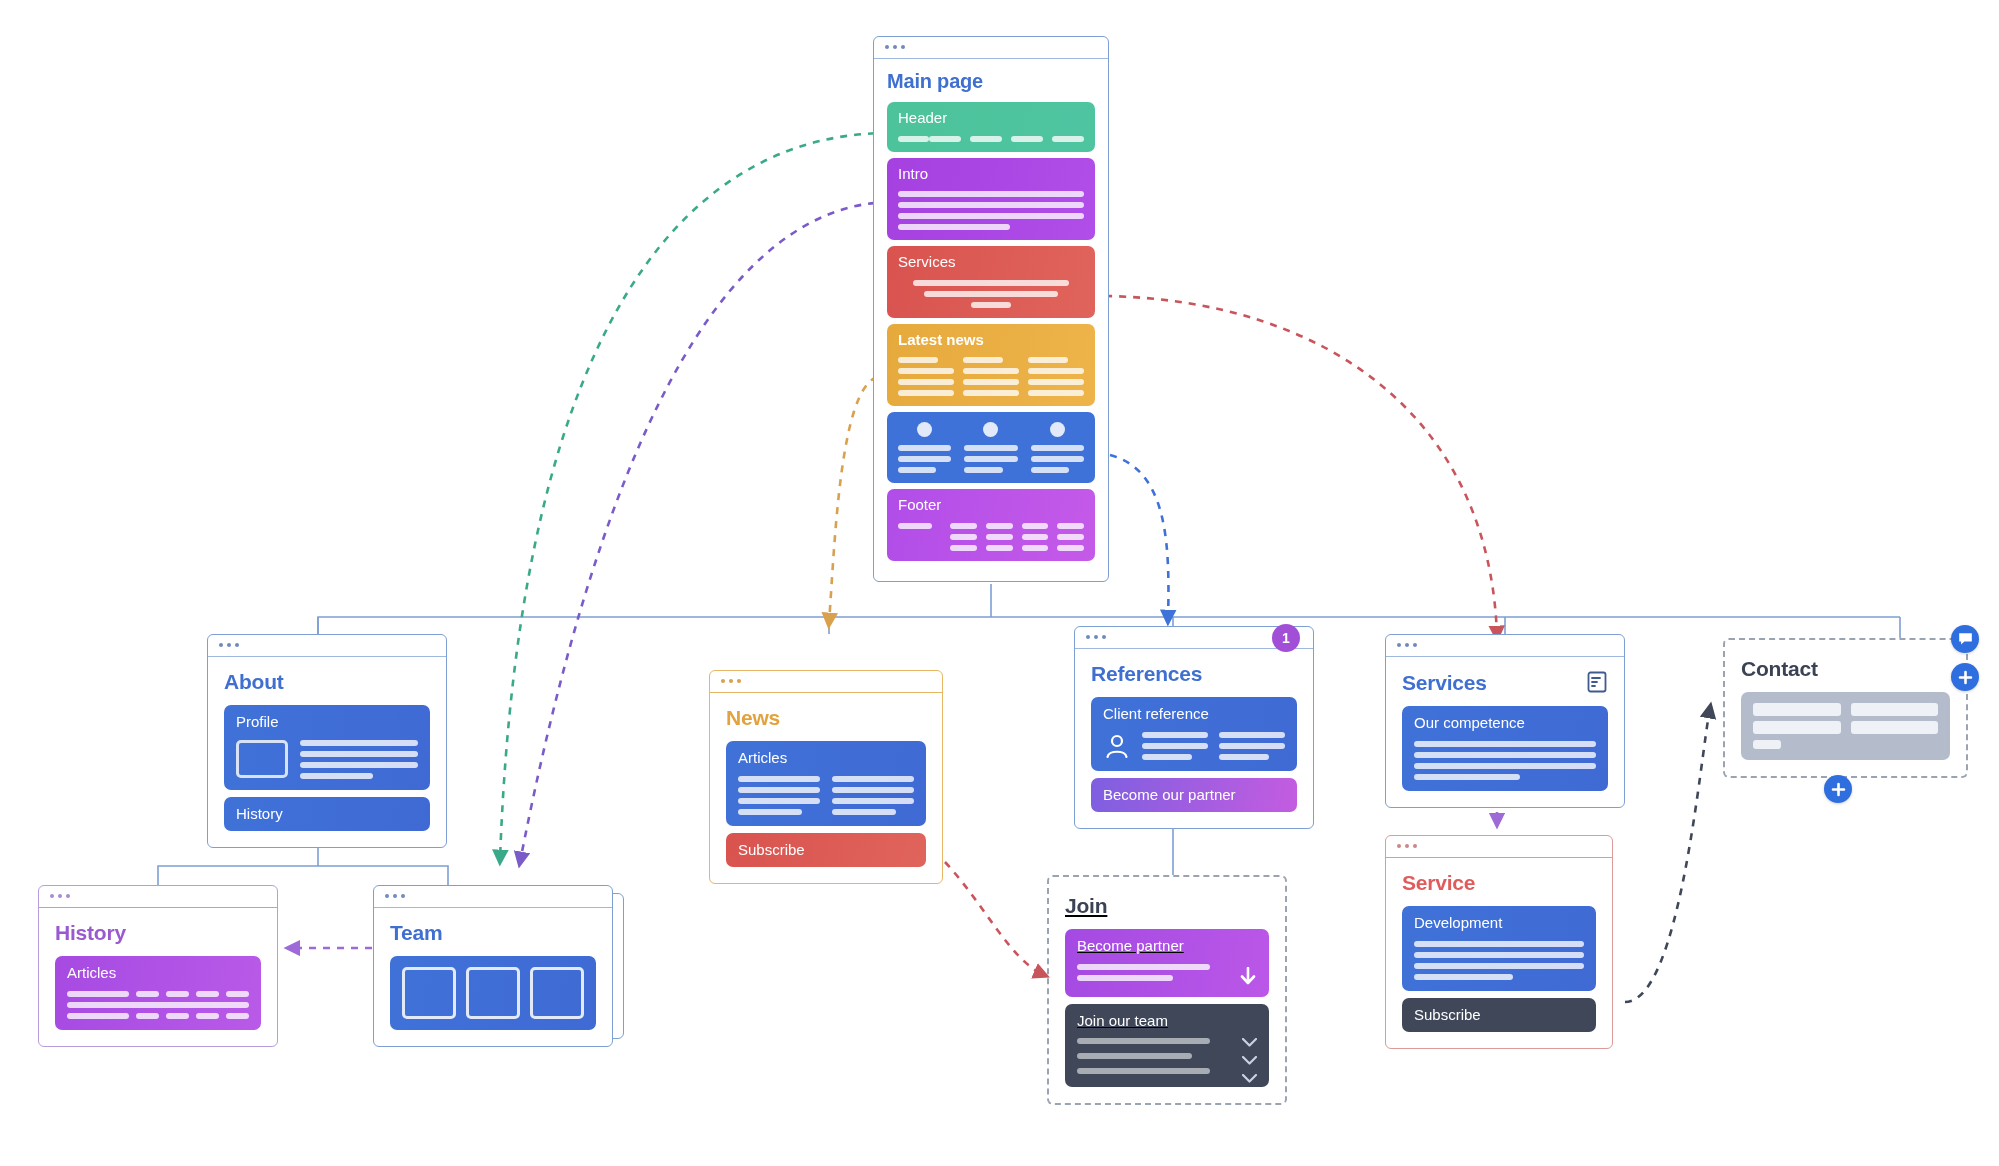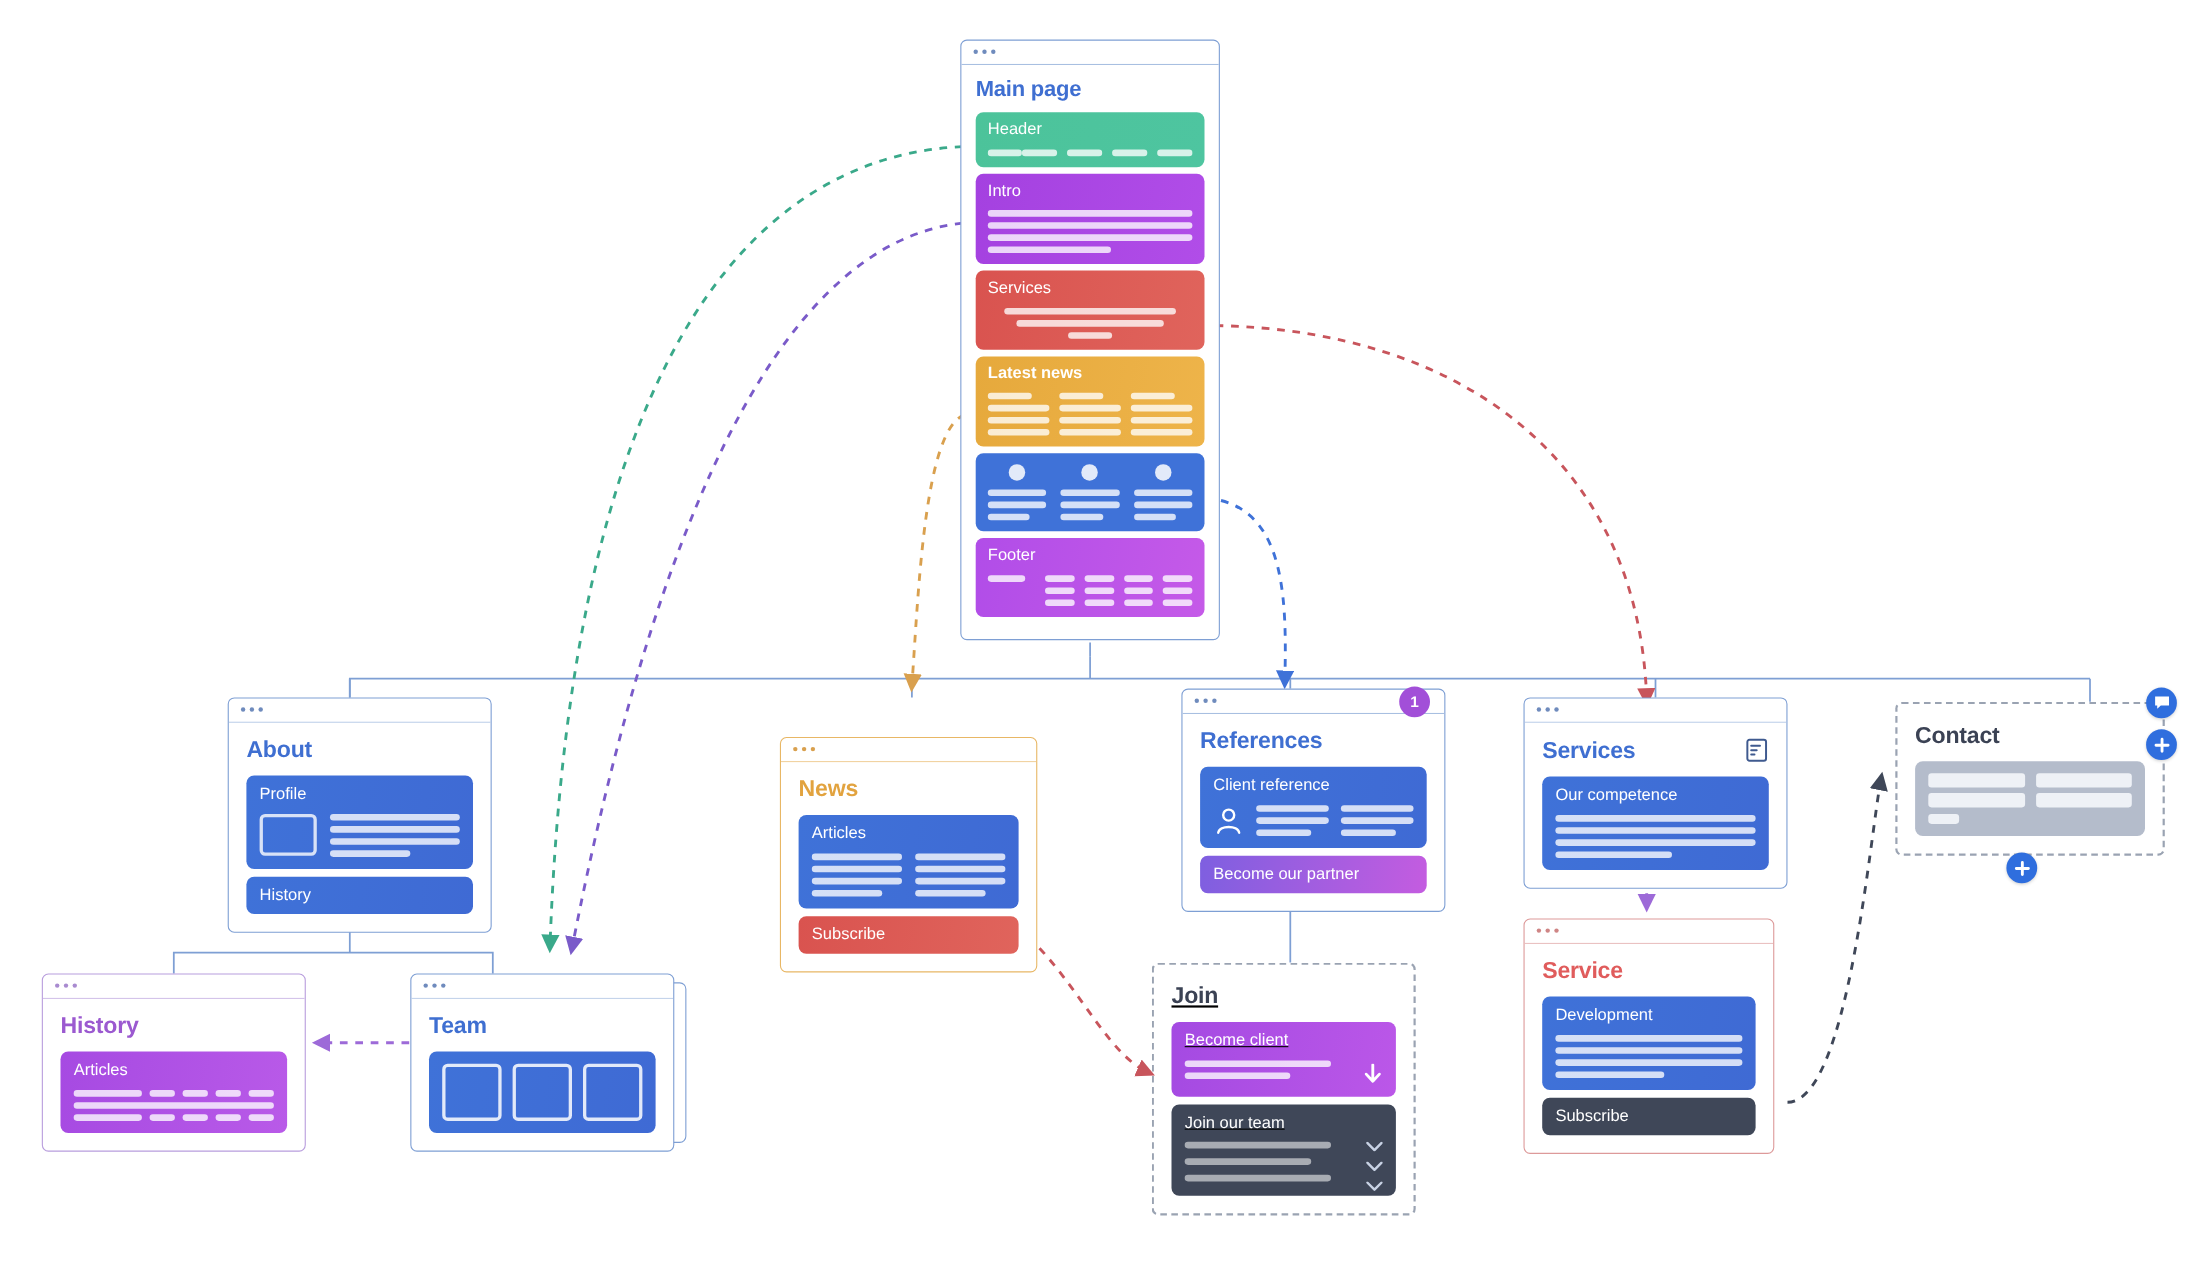--- a/index.html
+++ b/index.html
@@ -427,21 +427,21 @@
         <span class="blk-label" style="margin-bottom:0">Become our partner</span>
       </div>
     </div>
   </div>
   <div class="badge" style="left:1272px;top:624px;">1</div>
 
   <div class="card dashed" style="left:1047px;top:875px;width:240px;text-decoration:underline;">
     <div class="card-body" style="padding-top:18px">
       <div class="card-title dark-t">Join</div>
       <div class="blk grad-mag" style="background:linear-gradient(100deg,#a44ae2,#bb57e8);padding-bottom:16px">
-        <span class="blk-label">Become client</span>
+        <span class="blk-label">Become partner</span>
         <div style="width:74%">
             <div class="bar s"></div>
             <div class="bar s" style="width:72%"></div>
           </div>
         <svg class="arrow-dn" viewBox="0 0 18 20">
             <path d="M9 1 L9 14 M3 9.5 L9 16 L15 9.5" stroke="#ffffff" stroke-width="2.6" fill="none" stroke-linecap="round" stroke-linejoin="round"></path>
           </svg>
       </div>
       <div class="blk dark-b" style="padding-bottom:13px">
         <span class="blk-label">Join our team</span>

